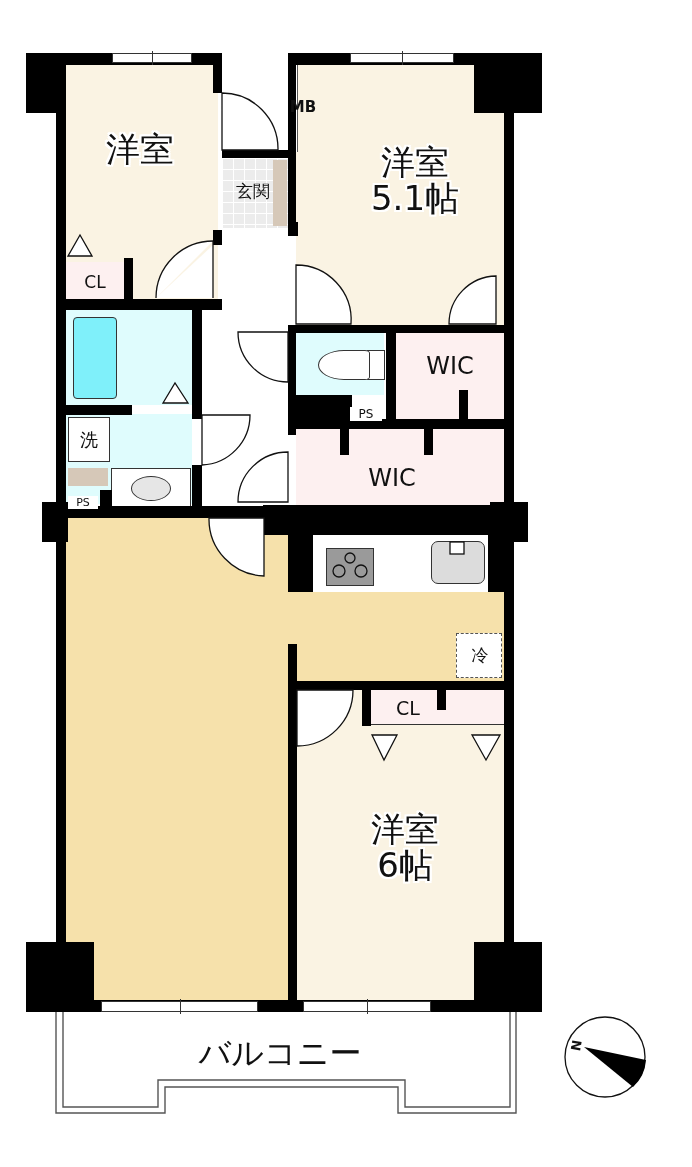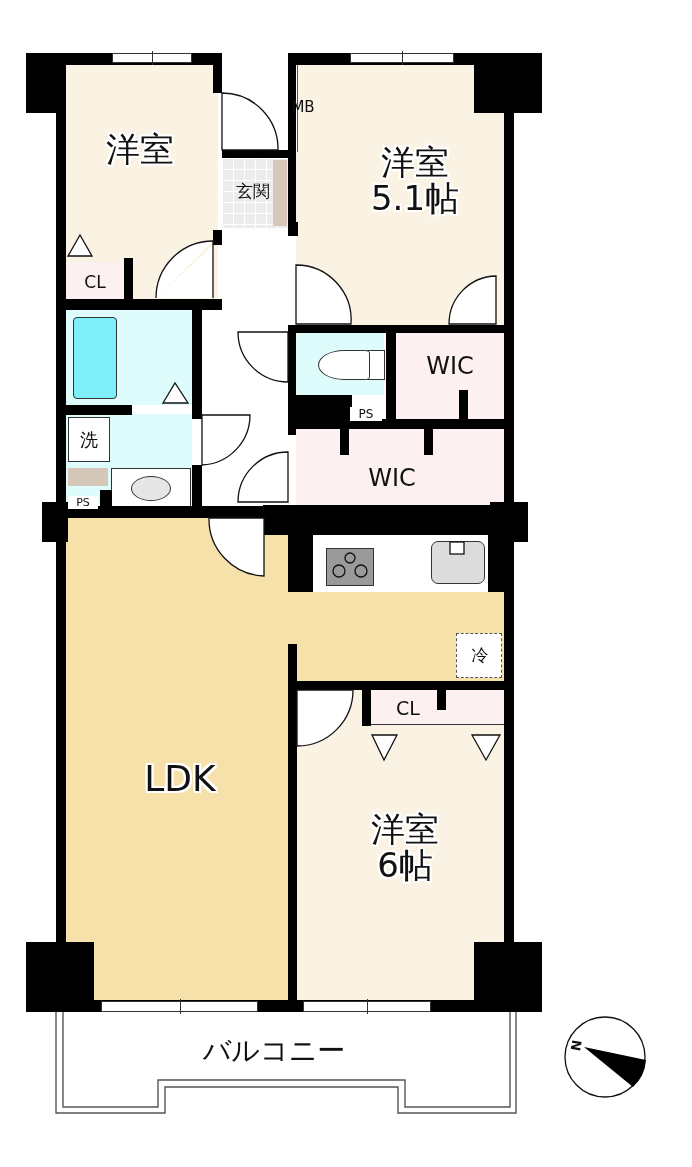--- a/index.html
+++ b/index.html
@@ -153,32 +153,31 @@
   </svg>
 
   <div class="room-label" style="left:75px;top:132px;width:130px;font-size:34px;">
     <div>洋室</div>
   </div>
   <div class="room-label" style="left:345px;top:145px;width:140px;font-size:34px;">
     <div>洋室</div>
     <div>5.1帖</div>
   </div>
   <div class="room-label" style="left:100px;top:760px;width:160px;font-size:36px;">
-    <div>LDK</div>
   </div>
   <div class="room-label" style="left:335px;top:812px;width:140px;font-size:34px;">
     <div>洋室</div>
     <div>6帖</div>
   </div>
 
   <div class="small-label" style="left:228px;top:180px;width:50px;font-size:17px;">玄関</div>
-  <div class="small-label" style="left:286px;top:98px;width:34px;font-size:15px;font-weight:normal;">MB</div>
+  <div class="small-label" style="left:286px;top:98px;width:34px;font-size:15px;font-weight:bold;">MB</div>
   <div class="small-label" style="left:68px;top:272px;width:54px;font-size:17px;">CL</div>
   <div class="small-label" style="left:70px;top:428px;width:38px;font-size:18px;">洗</div>
   <div class="small-label" style="left:68px;top:496px;width:30px;font-size:11px;background:#fff;">PS</div>
   <div class="small-label" style="left:350px;top:407px;width:32px;font-size:12px;background:#fff;">PS</div>
   <div class="small-label" style="left:408px;top:352px;width:84px;font-size:24px;">WIC</div>
   <div class="small-label" style="left:350px;top:464px;width:84px;font-size:24px;">WIC</div>
   <div class="small-label" style="left:457px;top:644px;width:46px;font-size:17px;">冷</div>
   <div class="small-label" style="left:378px;top:697px;width:60px;font-size:19px;">CL</div>
-  <div class="small-label" style="left:184px;top:1032px;width:180px;font-size:28px;text-align:center;">バルコニー</div>
+  <div class="small-label" style="left:190px;top:1032px;width:180px;font-size:32px;text-align:center;">バルコニー</div>
   <div class="small-label" style="left:568px;top:1038px;width:16px;font-size:13px;font-weight:bold;transform:rotate(100deg);">N</div>
 </div>
 
 </body></html>

